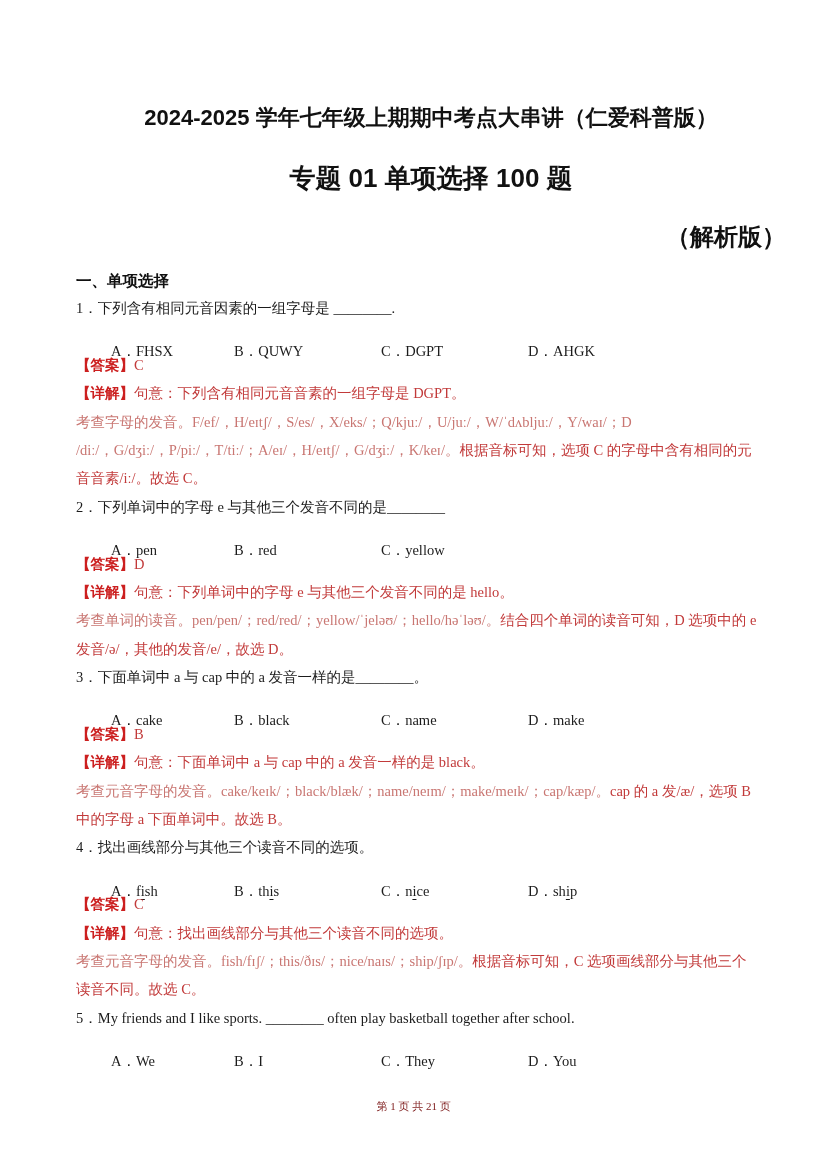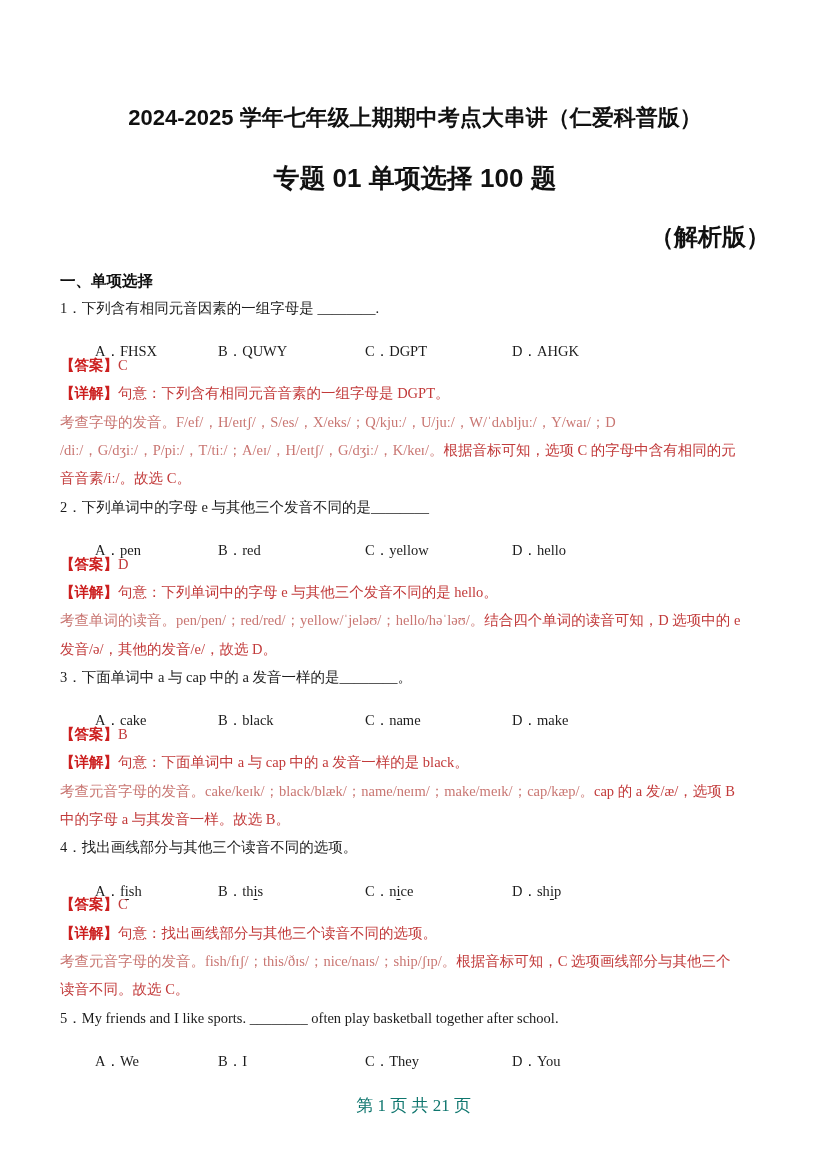--- a/index.html
+++ b/index.html
@@ -5,21 +5,21 @@
   html,body{margin:0;padding:0;background:#e8e8e8;}
   .page{
     position:relative;
     width:827px;height:1169px;
     margin:0 auto;
     background:#ffffff;
     overflow:hidden;
     font-family:"Liberation Serif","DejaVu Serif",serif;
     color:#1c1c1c;
   }
-  .content{position:absolute;left:60px;top:0;width:710px;}
+  .content{position:absolute;left:76px;top:0;width:710px;}
   .doc-title{
     margin:102px 0 0;
     text-align:center;
     font-family:"Liberation Sans","DejaVu Sans",sans-serif;
     font-weight:bold;font-size:22px;line-height:32px;color:#111;
   }
   .doc-subtitle{
     margin:28px 0 0;
     text-align:center;
     font-family:"Liberation Sans","DejaVu Sans",sans-serif;
@@ -46,21 +46,21 @@
     padding-left:35px;
   }
   .opt{display:inline-block;margin-top:15px;}
   .lbl{color:#cc1f1f;font-weight:bold;margin-top:34px;}
   .red{color:#c23a3a;}
   .pink{color:#c97672;}
   .u{text-decoration:underline;text-underline-offset:3px;}
   .footer{
     position:absolute;top:1096px;left:0;width:100%;
     text-align:center;
-    font-size:17px;line-height:20px;color:#0f766e;
+    font-size:11px;line-height:20px;color:#7f1d1d;
     font-family:"Liberation Serif","DejaVu Serif",serif;
   }
 </style>
 </head>
 <body>
 
 <div class="page">
   <div class="content">
 
     <h1 class="doc-title">2024-2025 学年七年级上期期中考点大串讲（仁爱科普版）</h1>
@@ -83,40 +83,39 @@
       <div class="line"><span class="pink">/diː/，G/dʒiː/，P/piː/，T/tiː/；A/eɪ/，H/eɪtʃ/，G/dʒiː/，K/keɪ/。</span><span class="red">根据音标可知，选项 C 的字母中含有相同的元</span></div>
       <div class="line"><span class="red">音音素/iː/。故选 C。</span></div>
     </section>
 
     <section>
       <div class="line">2．下列单词中的字母 e 与其他三个发音不同的是________</div>
       <div class="line options">
         <span class="opt"><span>A．pen</span><span class="u"></span><span></span></span>
         <span class="opt"><span>B．red</span><span class="u"></span><span></span></span>
         <span class="opt"><span>C．yellow</span><span class="u"></span><span></span></span>
-        <span class="opt"><span>D．hello</span><span class="u"></span><span></span></span>
       </div>
       <div class="line"><span class="lbl">【答案】</span><span class="red">D</span></div>
       <div class="line"><span class="lbl">【详解】</span><span class="red">句意：下列单词中的字母 e 与其他三个发音不同的是 hello。</span></div>
       <div class="line"><span class="pink">考查单词的读音。pen/pen/；red/red/；yellow/ˈjeləʊ/；hello/həˈləʊ/。</span><span class="red">结合四个单词的读音可知，D 选项中的 e</span></div>
       <div class="line"><span class="red">发音/ə/，其他的发音/e/，故选 D。</span></div>
     </section>
 
     <section>
       <div class="line">3．下面单词中 a 与 cap 中的 a 发音一样的是________。</div>
       <div class="line options">
         <span class="opt"><span>A．cake</span><span class="u"></span><span></span></span>
         <span class="opt"><span>B．black</span><span class="u"></span><span></span></span>
         <span class="opt"><span>C．name</span><span class="u"></span><span></span></span>
         <span class="opt"><span>D．make</span><span class="u"></span><span></span></span>
       </div>
       <div class="line"><span class="lbl">【答案】</span><span class="red">B</span></div>
       <div class="line"><span class="lbl">【详解】</span><span class="red">句意：下面单词中 a 与 cap 中的 a 发音一样的是 black。</span></div>
       <div class="line"><span class="pink">考查元音字母的发音。cake/keɪk/；black/blæk/；name/neɪm/；make/meɪk/；cap/kæp/。</span><span class="red">cap 的 a 发/æ/，选项 B</span></div>
-      <div class="line"><span class="red">中的字母 a 与其发音一样。故选 B。</span></div>
+      <div class="line"><span class="red">中的字母 a 下面单词中。故选 B。</span></div>
     </section>
 
     <section>
       <div class="line">4．找出画线部分与其他三个读音不同的选项。</div>
       <div class="line options">
         <span class="opt"><span>A．f</span><span class="u">i</span><span>sh</span></span>
         <span class="opt"><span>B．th</span><span class="u">i</span><span>s</span></span>
         <span class="opt"><span>C．n</span><span class="u">i</span><span>ce</span></span>
         <span class="opt"><span>D．sh</span><span class="u">i</span><span>p</span></span>
       </div>

